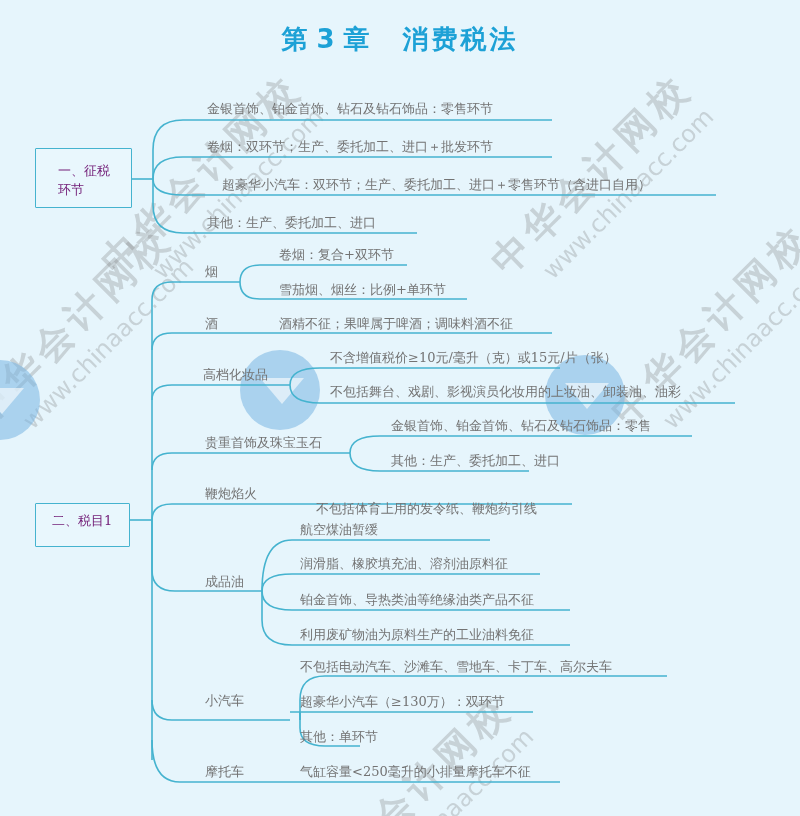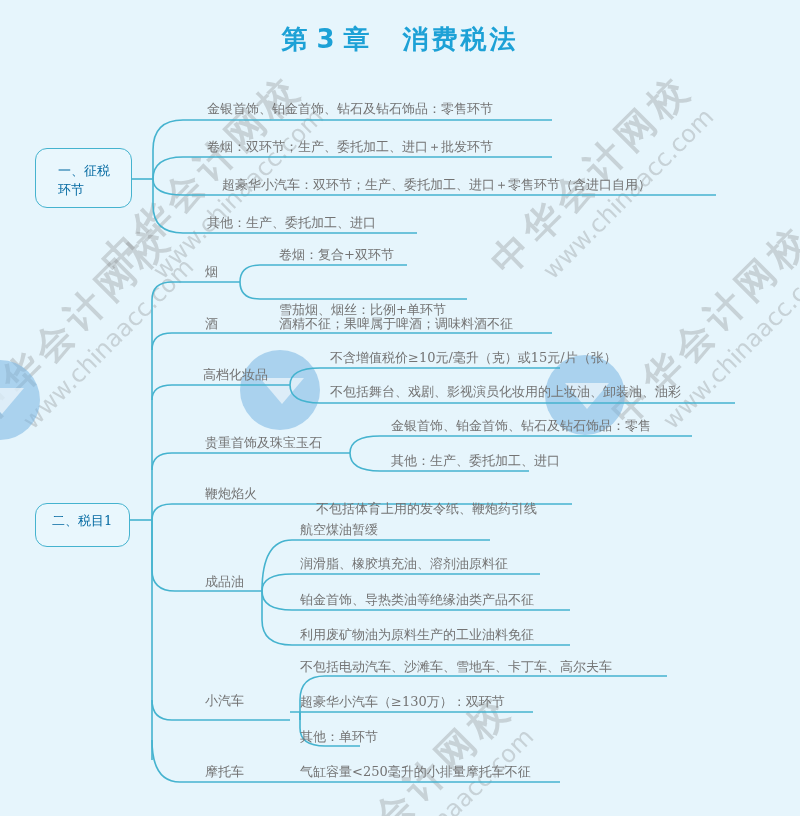--- a/index.html
+++ b/index.html
@@ -15,23 +15,23 @@
     text-align: center;
     font-family: "DejaVu Sans", "Liberation Sans", sans-serif;
     font-weight: bold; font-size: 26px; color: #1da1d6;
     letter-spacing: 3px;
   }
   .title .num { margin: 0 6px; }
   .title .gap { display: inline-block; width: 30px; }
   svg.lines { position: absolute; left: 0; top: 0; }
   .lines path, .lines line { fill: none; stroke: #45b3cf; stroke-width: 1.6; }
   .box {
-    position: absolute; border: 1.6px solid #45b3cf; border-radius: 12px;
+    position: absolute; border: 1.6px solid #45b3cf; border-radius: 1px;
     background: #e9f7fd; box-sizing: border-box;
-    font-size: 13px; color: #0369a1; line-height: 19px;
+    font-size: 13px; color: #701a75; line-height: 19px;
   }
   .t {
     position: absolute; font-size: 13px; color: #737373; white-space: nowrap;
     line-height: 16px;
   }
   .wm {
     position: absolute; font-family: "DejaVu Sans", sans-serif; font-weight: bold;
     color: rgba(120,120,120,0.28); white-space: nowrap; pointer-events: none;
     transform: rotate(-45deg); transform-origin: left top;
   }
@@ -126,21 +126,21 @@
 <div class="t" style="left:207px;top:139px;">卷烟：双环节；生产、委托加工、进口＋批发环节</div>
 <div class="t" style="left:222px;top:177px;">超豪华小汽车：双环节；生产、委托加工、进口＋零售环节（含进口自用）</div>
 <div class="t" style="left:207px;top:215px;">其他：生产、委托加工、进口</div>
 
 <div class="box" style="left:35px;top:503px;width:95px;height:44px;padding:7px 0 0 16px;">
   <div>二、税目1</div>
 </div>
 
 <div class="t" style="left:205px;top:264px;">烟</div>
 <div class="t" style="left:279px;top:247px;">卷烟：复合+双环节</div>
-<div class="t" style="left:279px;top:282px;margin-top:20px;">雪茄烟、烟丝：比例+单环节</div>
+<div class="t" style="left:279px;top:282px;">雪茄烟、烟丝：比例+单环节</div>
 
 <div class="t" style="left:205px;top:316px;">酒</div>
 <div class="t" style="left:279px;top:316px;">酒精不征；果啤属于啤酒；调味料酒不征</div>
 
 <div class="t" style="left:203px;top:367px;">高档化妆品</div>
 <div class="t" style="left:330px;top:350px;">不含增值税价≥10元/毫升（克）或15元/片（张）</div>
 <div class="t" style="left:330px;top:385px;font-family:Liberation Mono, monospace;">不包括舞台、戏剧、影视演员化妆用的上妆油、卸装油、油彩</div>
 
 <div class="t" style="left:205px;top:435px;">贵重首饰及珠宝玉石</div>
 <div class="t" style="left:391px;top:418px;">金银首饰、铂金首饰、钻石及钻石饰品：零售</div>

